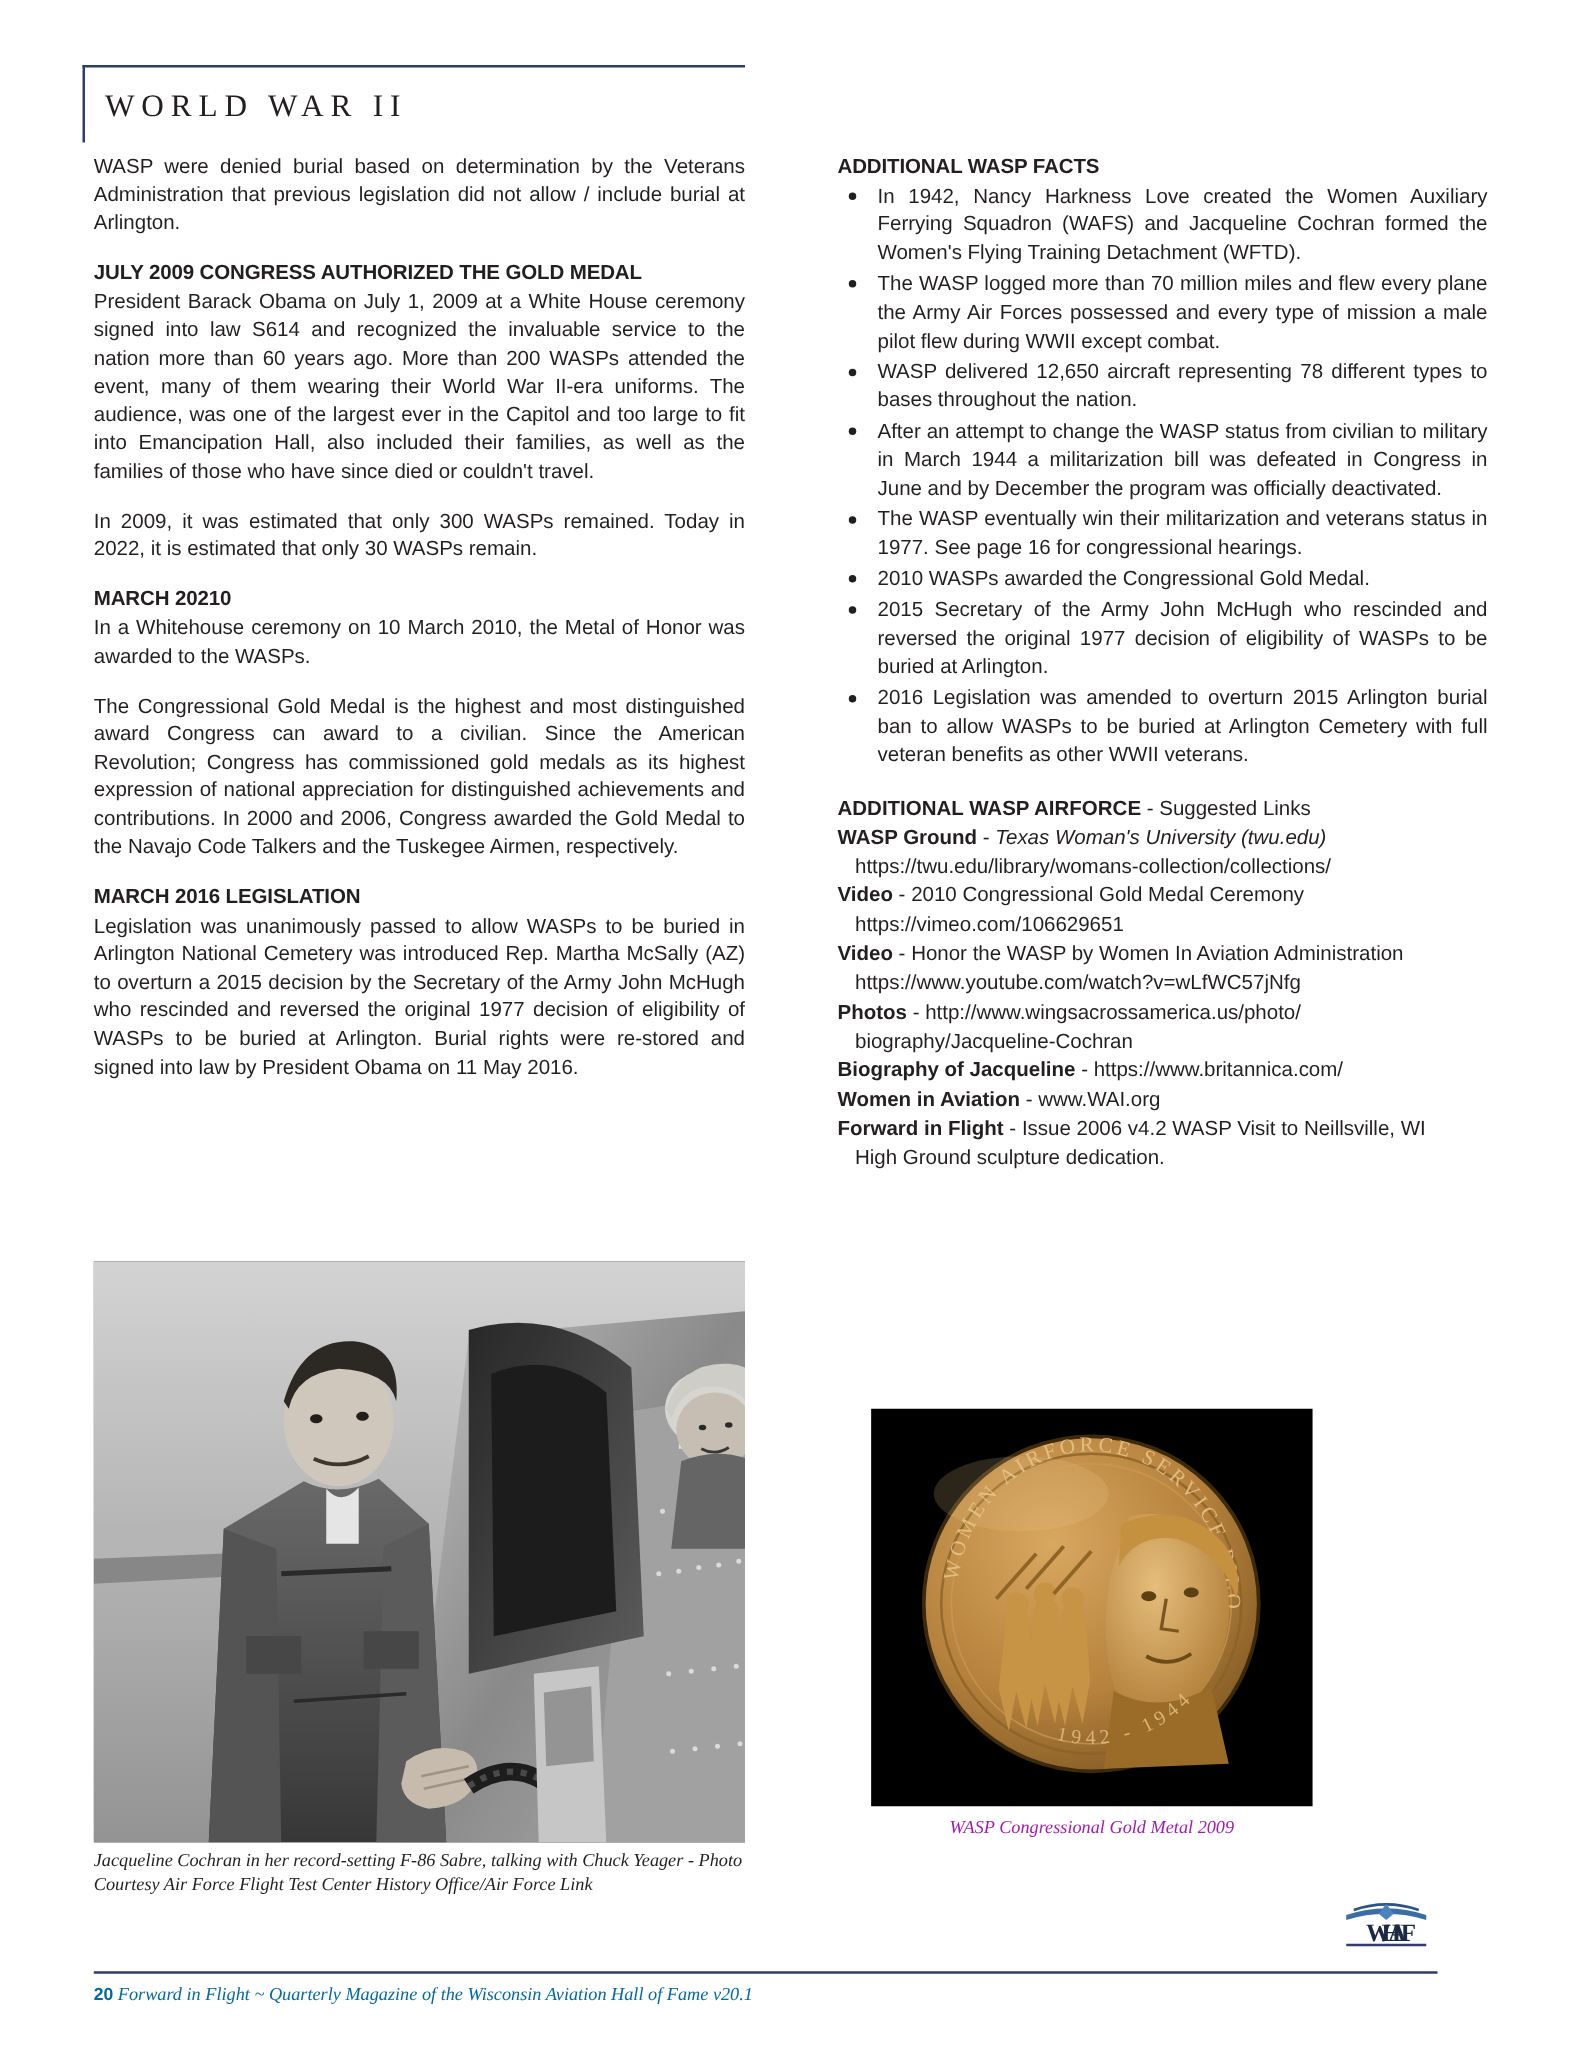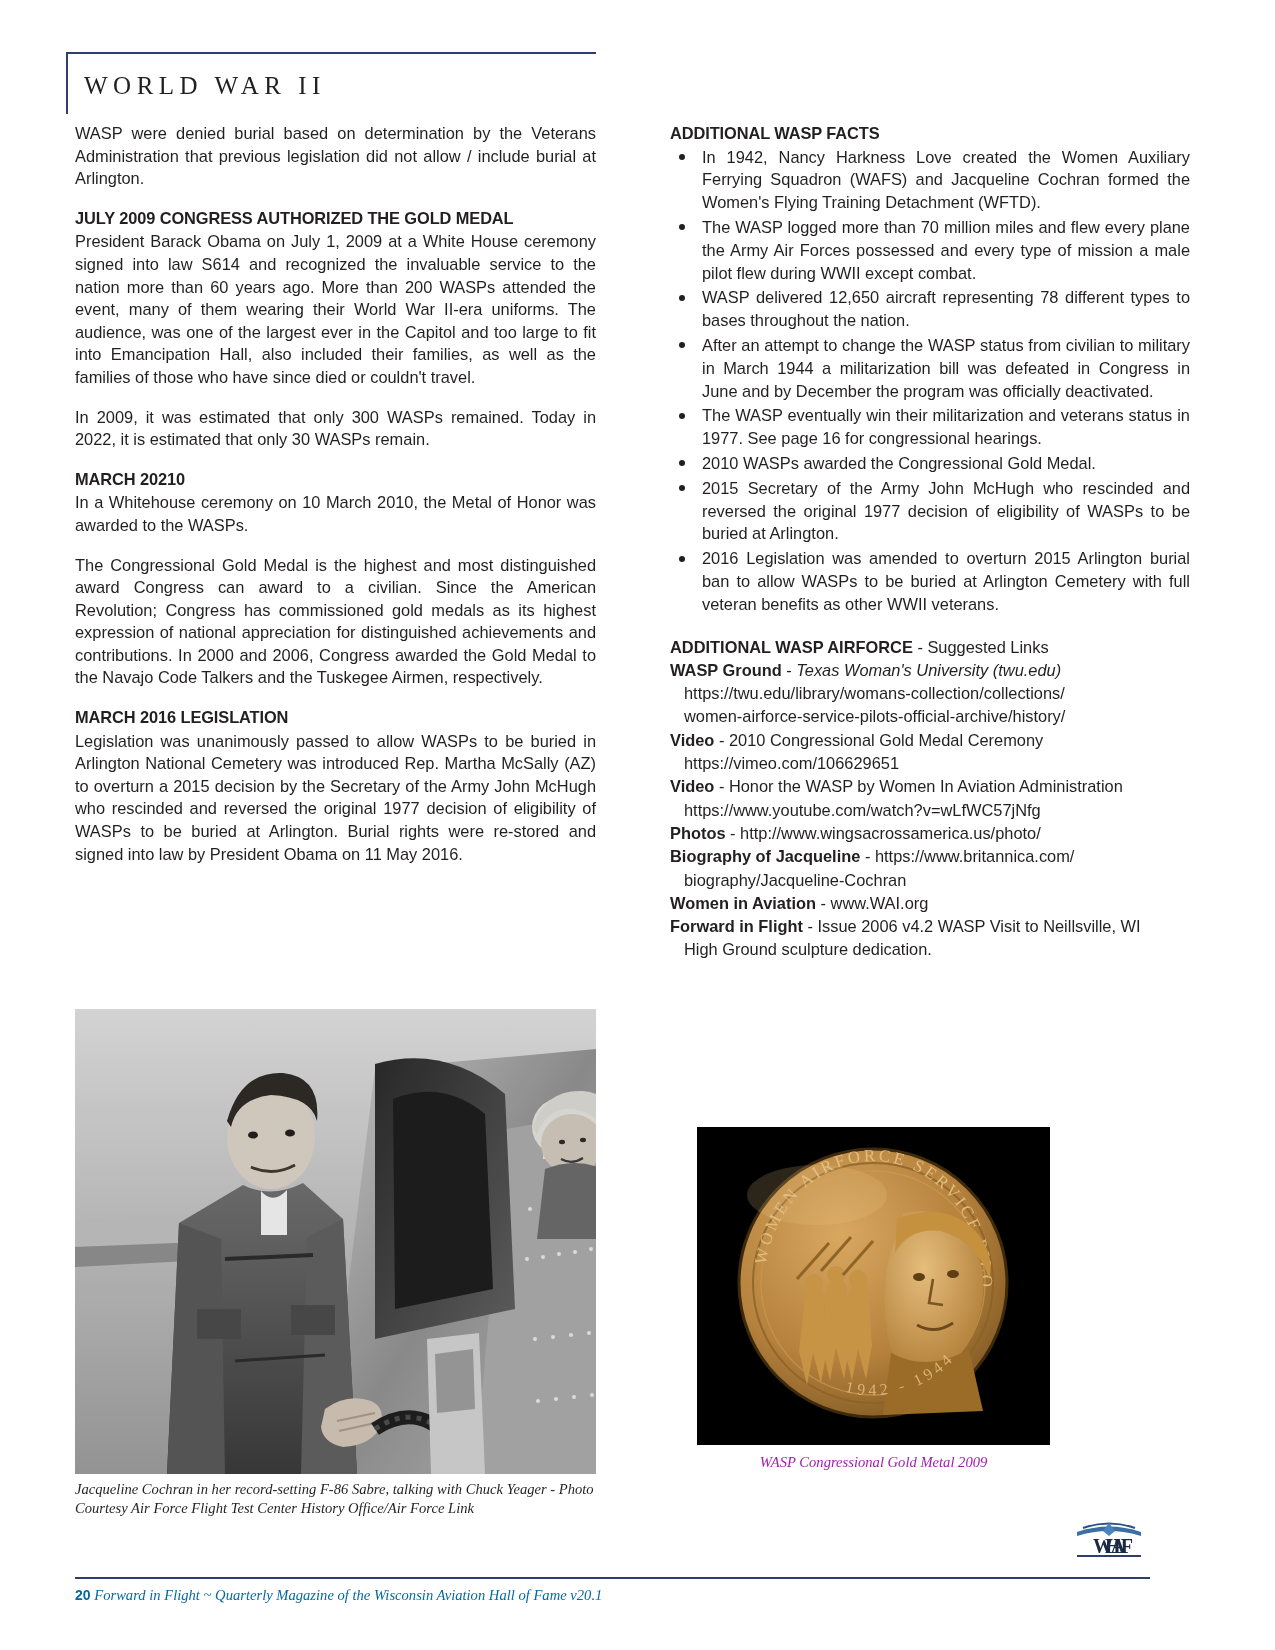--- a/index.html
+++ b/index.html
@@ -249,28 +249,27 @@
       <li><span class="dot"></span><span>2010 WASPs awarded the Congressional Gold Medal.</span></li>
       <li><span class="dot"></span><span>2015 Secretary of the Army John McHugh who rescinded and reversed the original 1977 decision of eligibility of WASPs to be buried at Arlington.</span></li>
       <li><span class="dot"></span><span>2016 Legislation was amended to overturn 2015 Arlington burial ban to allow WASPs to be buried at Arlington Cemetery with full veteran benefits as other WWII veterans.</span></li>
     </ul>
 
     <div class="resources">
       <div class="res-line"><b>ADDITIONAL WASP AIRFORCE</b><span> - Suggested Links</span></div>
 
       <div class="res-line"><b>WASP Ground</b><span> - </span><i>Texas Woman's University (twu.edu)</i></div>
       <div class="res-line indent">https://twu.edu/library/womans-collection/collections/</div>
-      <div class="res-line indent">women-airforce-service-pilots-official-archive/history/</div>
       <div class="res-line"><b>Video</b><span> - 2010 Congressional Gold Medal Ceremony</span></div>
       <div class="res-line indent">https://vimeo.com/106629651</div>
       <div class="res-line"><b>Video</b><span> - Honor the WASP by Women In Aviation Administration</span></div>
       <div class="res-line indent">https://www.youtube.com/watch?v=wLfWC57jNfg</div>
       <div class="res-line"><b>Photos</b><span> - http://www.wingsacrossamerica.us/photo/</span></div>
+      <div class="res-line indent">biography/Jacqueline-Cochran</div>
       <div class="res-line"><b>Biography of Jacqueline</b><span> - https://www.britannica.com/</span></div>
-      <div class="res-line indent">biography/Jacqueline-Cochran</div>
       <div class="res-line"><b>Women in Aviation</b><span> - www.WAI.org</span></div>
       <div class="res-line"><b>Forward in Flight</b><span> - Issue 2006 v4.2 WASP Visit to Neillsville, WI</span></div>
       <div class="res-line indent">High Ground sculpture dedication.</div>
     </div>
   </div>
 
   <div class="medal-wrap">
     <div class="medal">
       <svg width="353" height="318" viewBox="0 0 353 318" xmlns="http://www.w3.org/2000/svg" aria-hidden="true">
         <defs>

